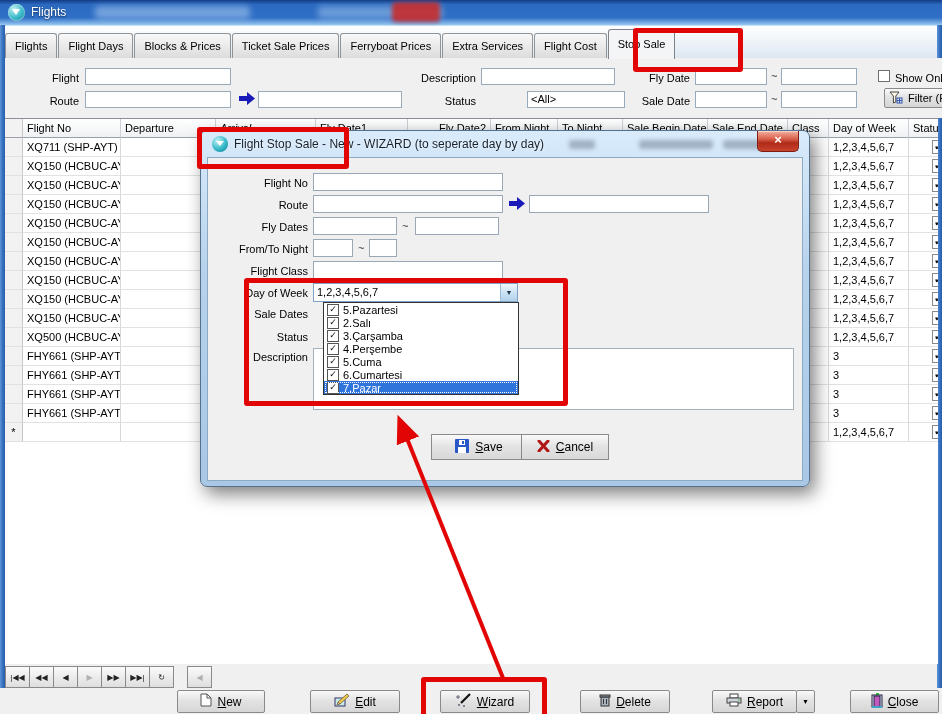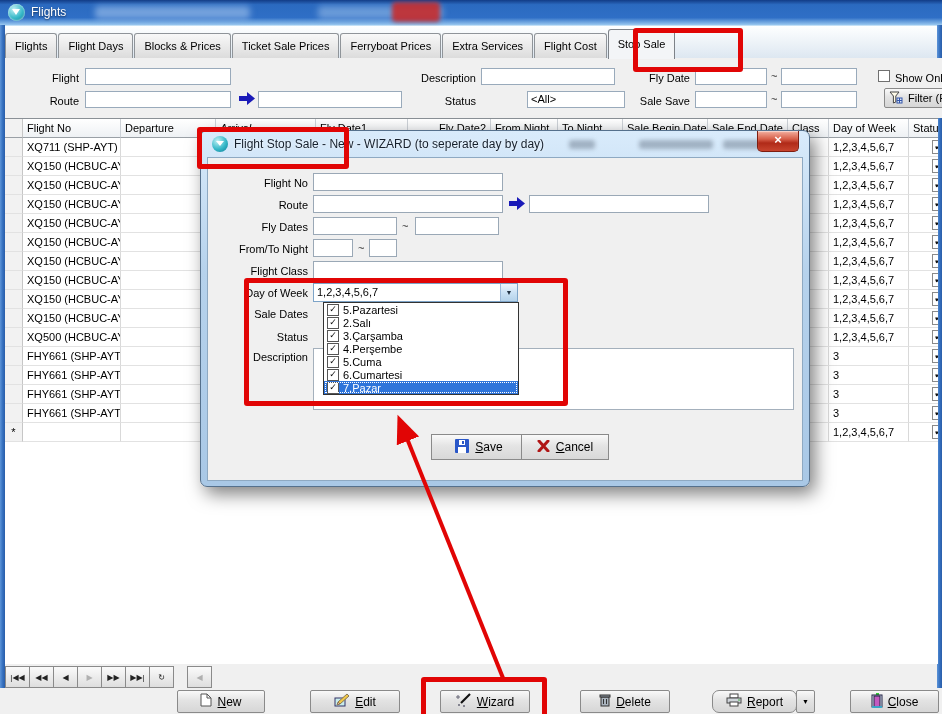--- a/index.html
+++ b/index.html
@@ -136,21 +136,21 @@
 
     <span class="flabel" style="left:395px;top:12px;width:76px;">Description</span>
     <input class="tin" style="left: 476px; top: 10px; width: 134px;">
     <span class="flabel" style="left:395px;top:35px;width:76px;">Status</span>
     <div class="combo-lite" style="left:476px;top:33px;width:98px;"><span>&lt;All&gt;</span></div>
 
     <span class="flabel" style="left:615px;top:12px;width:70px;">Fly Date</span>
     <input class="tin" style="left: 690px; top: 10px; width: 72px;">
     <span class="tilde" style="left:766px;top:12px;">~</span>
     <input class="tin" style="left: 776px; top: 10px; width: 76px;">
-    <span class="flabel" style="left:615px;top:35px;width:70px;">Sale Save</span>
+    <span class="flabel" style="left:615px;top:35px;width:70px;">Sale Date</span>
     <input class="tin" style="left: 690px; top: 33px; width: 72px;">
     <span class="tilde" style="left:766px;top:35px;">~</span>
     <input class="tin" style="left: 776px; top: 33px; width: 76px;">
 
     <span class="chk" style="left:873px;top:12px;"></span>
     <span class="flabel" style="left:890px;top:12px;width:60px;text-align:left;">Show Only</span>
     <div class="btn" style="left:879px;top:30px;width:75px;height:20px;justify-content:flex-start;padding-left:4px;font-size:11px;">
       <span class="icon">
         <svg width="14" height="13" viewBox="0 0 14 13">
             <path d="M1 1h9l-3.2 4v6l-2.4 1V5z" fill="#fffbe8" stroke="#444" stroke-width="1"></path>
@@ -506,21 +506,21 @@
       <span class="icon">
         <svg width="12" height="14" viewBox="0 0 12 14">
             <rect x="2" y="4" width="8" height="9" fill="#aab4be" stroke="#333"></rect>
             <rect x="1" y="2" width="10" height="2" fill="#8a949e" stroke="#333"></rect>
             <line x1="4.5" y1="6" x2="4.5" y2="11" stroke="#333"></line>
             <line x1="7.5" y1="6" x2="7.5" y2="11" stroke="#333"></line>
           </svg>
       </span>
       <span class="btn-label">Delete</span>
     </div>
-    <div class="btn" style="left:712px;top:2px;width:85px;height:23px;border-radius:7px;">
+    <div class="btn" style="left:712px;top:2px;width:85px;height:23px;">
       <span class="icon">
         <svg width="16" height="14" viewBox="0 0 16 14">
             <rect x="4" y="1" width="8" height="4" fill="#fff" stroke="#444"></rect>
             <rect x="1" y="5" width="14" height="5" fill="#cfd4da" stroke="#444"></rect>
             <rect x="4" y="9" width="8" height="4" fill="#fff" stroke="#444"></rect>
             <circle cx="13" cy="7" r="0.8" fill="#3a3"></circle>
           </svg>
       </span>
       <span class="btn-label">Report</span>
     </div>

